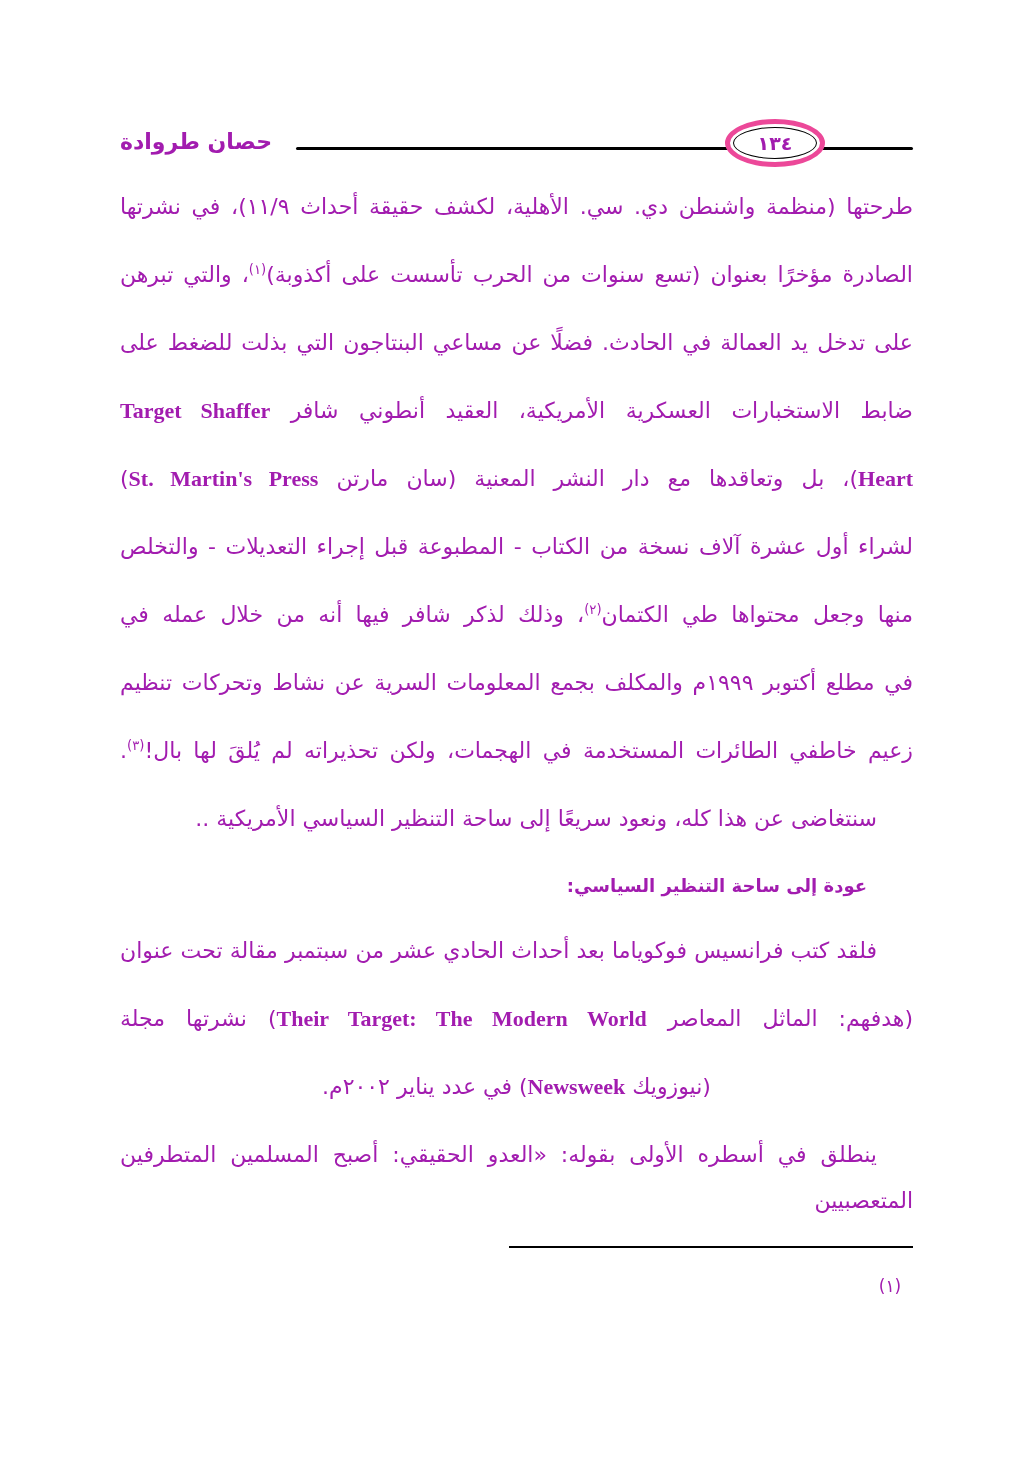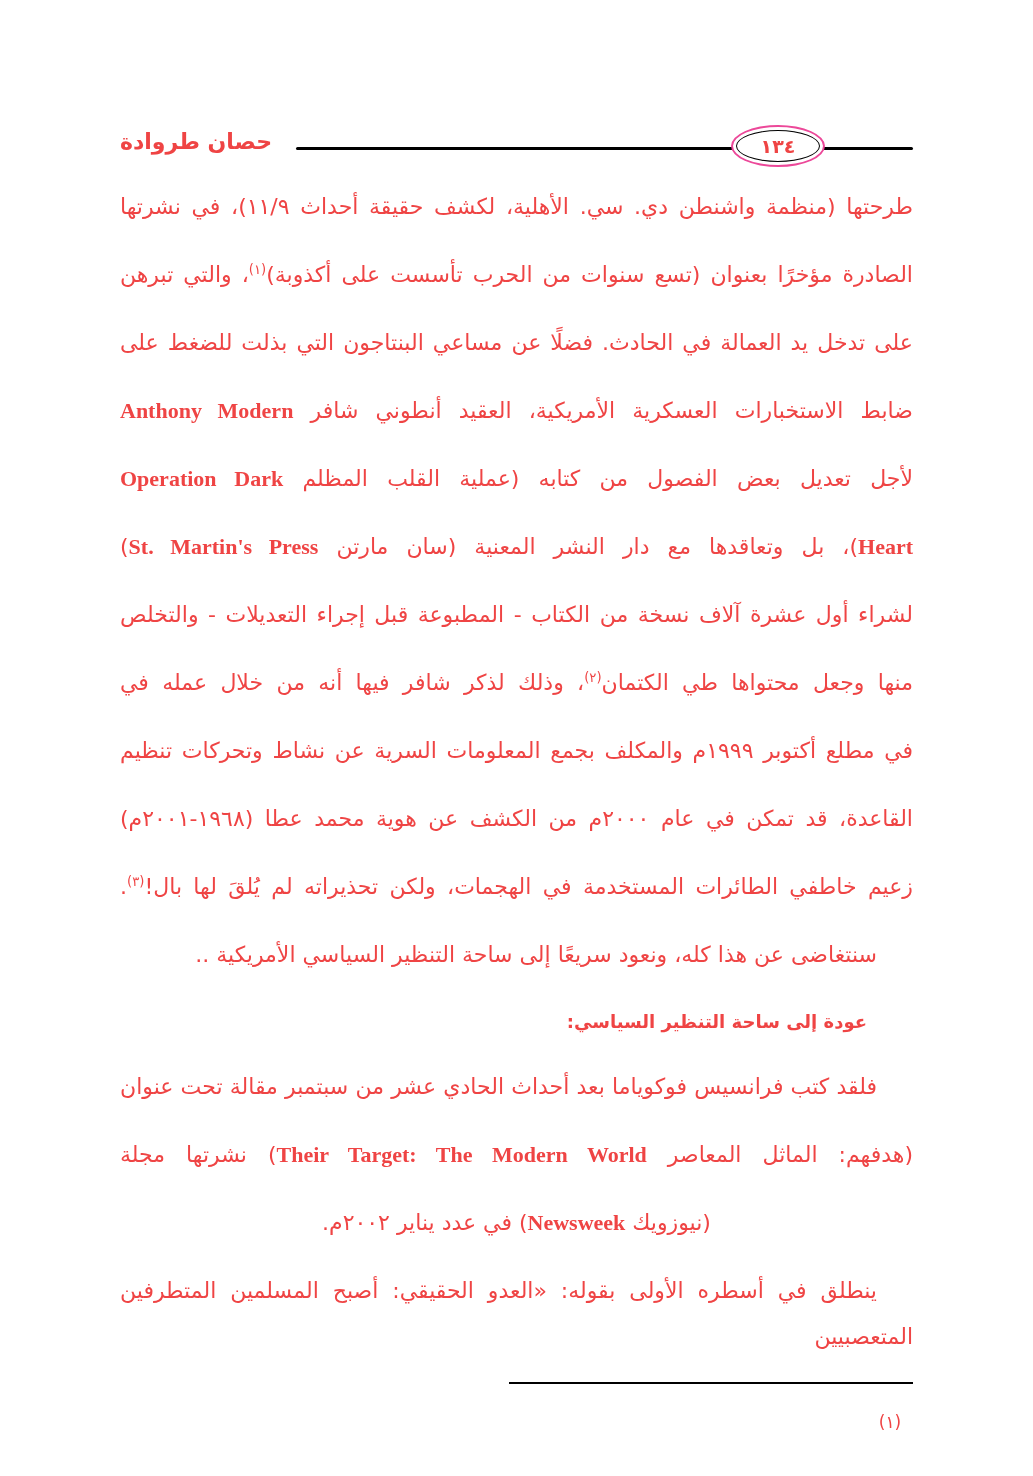--- a/index.html
+++ b/index.html
@@ -1,25 +1,25 @@
 <!DOCTYPE html>
 <html lang="ar"><head>
 <meta charset="utf-8">
 <style>
   html,body{margin:0;padding:0;background:#ffffff;}
-  .page{position:relative;width:1033px;height:1476px;background:#fff;color:#ef4444;
+  .page{position:relative;width:1033px;height:1476px;background:#fff;color:#a21caf;
     padding:116px 120px 0 120px;font-family:"DejaVu Sans",sans-serif;box-sizing:border-box;overflow:hidden;}
 
   
   .hdr{display:flex;align-items:flex-end;direction:ltr;height:42px;}
   .hdr-title{font-weight:bold;font-size:22px;direction:rtl;padding-bottom:4px;white-space:nowrap;}
   .hdr-rule{flex:1;position:relative;height:42px;margin-left:24px;}
   .hdr-line{position:absolute;left:0;right:0;bottom:8px;height:3px;background:#000;border-radius:2px;}
   .badge{position:absolute;right:88px;bottom:-9px;width:90px;height:38px;background:#fff;
-    border:2px solid #ec4899;border-radius:50%;display:flex;align-items:center;justify-content:center;z-index:2;}
+    border:5px solid #ec4899;border-radius:50%;display:flex;align-items:center;justify-content:center;z-index:2;}
   .badge-inner{position:absolute;inset:3px;border:1px solid #000;border-radius:50%;}
   .badge-num{position:relative;font-weight:bold;font-size:19px;line-height:1;}
 
   
   .bd{direction:rtl;margin-top:26px;font-size:22px;}
   .line{line-height:46px;text-align:justify;text-align-last:justify;}
   .line.start{text-align:left;text-align-last:right;}
   .line.center{text-align:left;text-align-last:center;}
   .line.indent{text-indent:36px;}
   .seg-en{font-family:"Liberation Serif",serif;}
@@ -48,27 +48,25 @@
         <div class="badge-inner"></div>
         <span class="badge-num">١٣٤</span>
       </div>
     </div>
   </header>
 
   <main class="bd">
     <p class="line"><span>طرحتها (منظمة واشنطن دي. سي. الأهلية، لكشف حقيقة أحداث ١١/٩)، في نشرتها</span></p>
     <p class="line"><span>الصادرة مؤخرًا بعنوان (تسع سنوات من الحرب تأسست على أكذوبة)</span><span class="seg-sup">(١)</span><span>، والتي تبرهن</span></p>
     <p class="line"><span>على تدخل يد العمالة في الحادث. فضلًا عن مساعي البنتاجون التي بذلت للضغط على</span></p>
-    <p class="line"><span>ضابط الاستخبارات العسكرية الأمريكية، العقيد أنطوني شافر </span><span class="seg-b seg-en">Anthony Modern</span></p>
-    <p class="line"><span>لأجل تعديل بعض الفصول من كتابه (عملية القلب المظلم </span><span class="seg-b seg-en">Operation Dark</span></p>
+    <p class="line"><span>ضابط الاستخبارات العسكرية الأمريكية، العقيد أنطوني شافر </span><span class="seg-b seg-en">Target Shaffer</span></p>
     <p class="line"><span class="seg-b seg-en">Heart</span><span>)، بل وتعاقدها مع دار النشر المعنية (سان مارتن </span><span class="seg-b seg-en">St. Martin's Press</span><span>)</span></p>
     <p class="line"><span>لشراء أول عشرة آلاف نسخة من الكتاب - المطبوعة قبل إجراء التعديلات - والتخلص</span></p>
     <p class="line"><span>منها وجعل محتواها طي الكتمان</span><span class="seg-sup">(٢)</span><span>، وذلك لذكر شافر فيها أنه من خلال عمله في</span></p>
     <p class="line"><span>في مطلع أكتوبر ١٩٩٩م والمكلف بجمع المعلومات السرية عن نشاط وتحركات تنظيم</span></p>
-    <p class="line"><span>القاعدة، قد تمكن في عام ٢٠٠٠م من الكشف عن هوية محمد عطا (١٩٦٨-٢٠٠١م)</span></p>
     <p class="line"><span>زعيم خاطفي الطائرات المستخدمة في الهجمات، ولكن تحذيراته لم يُلقَ لها بال!</span><span class="seg-sup">(٣)</span><span>.</span></p>
     <p class="line start indent"><span>سنتغاضى عن هذا كله، ونعود سريعًا إلى ساحة التنظير السياسي الأمريكية ..</span></p>
 
     <h2 class="sec-head">عودة إلى ساحة التنظير السياسي:</h2>
 
     <p class="line indent"><span>فلقد كتب فرانسيس فوكوياما بعد أحداث الحادي عشر من سبتمبر مقالة تحت عنوان</span></p>
     <p class="line"><span>(هدفهم: الماثل المعاصر </span><span class="seg-b seg-en">Their Target: The Modern World</span><span>) نشرتها مجلة</span></p>
     <p class="line center"><span>(نيوزويك </span><span class="seg-b seg-en">Newsweek</span><span>) في عدد يناير ٢٠٠٢م.</span></p>
     <p class="line indent"><span>ينطلق في أسطره الأولى بقوله: «العدو الحقيقي: أصبح المسلمين المتطرفين المتعصبيين</span></p>
   </main>

